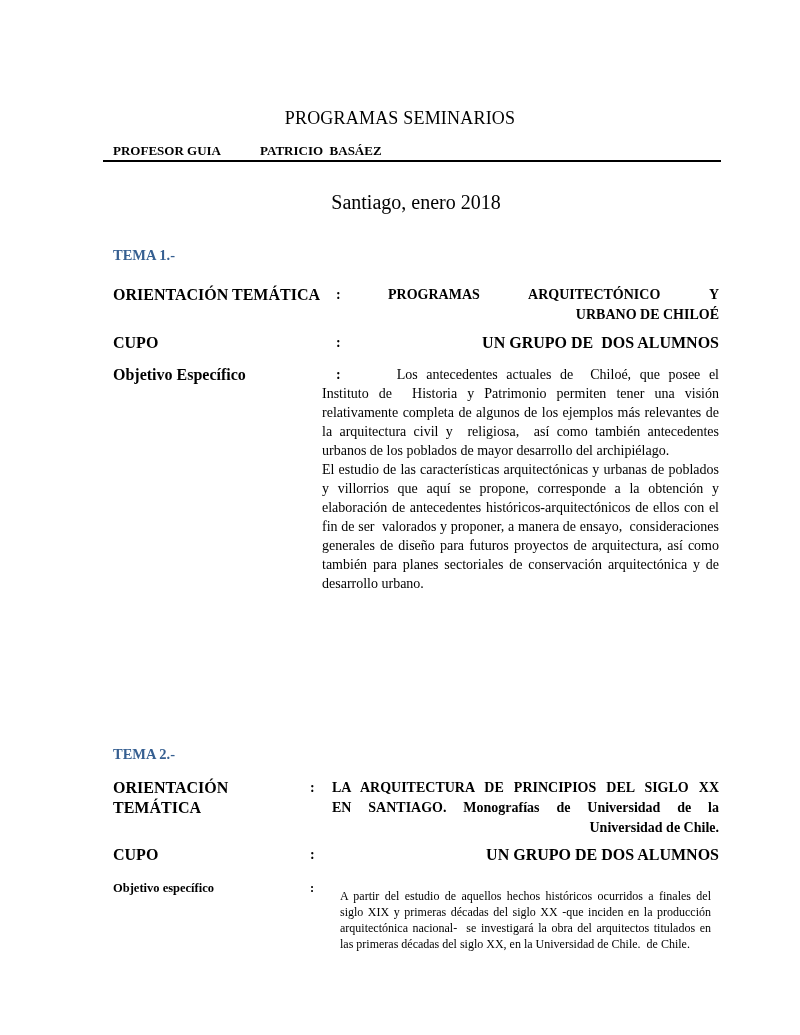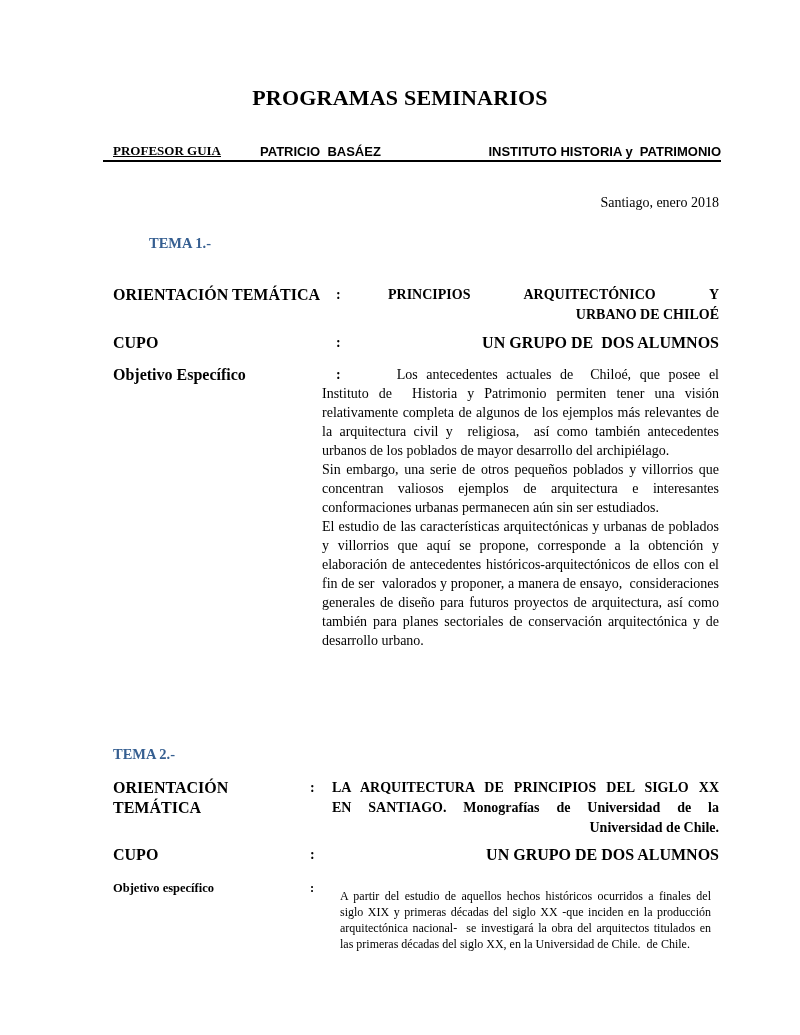--- a/index.html
+++ b/index.html
@@ -3,51 +3,51 @@
 <meta charset="utf-8">
 <style>
   html,body { margin:0; padding:0; background:#fff; }
   .page {
     position:relative; width:800px; height:1035px; background:#ffffff;
     font-family:"Liberation Serif", serif; color:#000; overflow:hidden;
   }
   .pre { white-space:pre-wrap; }
 
   .title {
-    position:absolute; top:88px; left:0; width:800px; text-align:center;
-    font-size:22px; font-weight:bold; letter-spacing:0.2px; line-height:20px;
+    position:absolute; top:108px; left:0; width:800px; text-align:center;
+    font-size:18px; font-weight:normal; letter-spacing:0.2px; line-height:20px;
   }
 
   .prof-row {
     position:absolute; top:139px; left:103px; width:618px; height:21px;
     border-bottom:2px solid #000;
   }
   .prof-label {
     position:absolute; left:10px; bottom:1px; font-size:13px; font-weight:bold;
-    text-decoration:underline; font-family:"Liberation Serif", serif;
+    font-family:"Liberation Serif", serif;
   }
   .prof-name {
     position:absolute; left:157px; bottom:1px; font-size:13px; font-weight:bold;
-    font-family:Liberation Sans, sans-serif;
+    font-family:Liberation Serif, serif;
   }
   .prof-inst {
     position:absolute; right:0px; bottom:1px; font-size:13px; font-weight:bold;
     font-family:"Liberation Sans", sans-serif;
   }
 
   .date-line {
-    position:absolute; top:194px; left:113px; width:606px; text-align:right;
-    font-size:14px; line-height:17px;
+    position:absolute; top:194px; left:113px; width:606px; text-align:center;
+    font-size:20px; line-height:17px;
   }
 
   .tema-heading {
     position:absolute; left:113px; color:#365f91; font-weight:bold;
     font-size:14.5px; line-height:20px;
   }
-  #tema1-heading { top:233px;margin-left:36px; }
+  #tema1-heading { top:245px; }
   #tema2-heading { top:744px; }
 
   .row { position:absolute; left:113px; width:606px; display:grid; }
   .grid-t1 { grid-template-columns:223px 52px 1fr; }
   .grid-t1-obj { grid-template-columns:209px 1fr; }
   .grid-t2 { grid-template-columns:197px 22px 1fr; }
 
   #t1-row-orientacion { top:285px; }
   #t1-row-cupo { top:333px; }
   #t1-row-objetivo { top:365px; }
@@ -78,47 +78,45 @@
 </head>
 <body>
 
 <div class="page">
 
   <div class="title pre">PROGRAMAS SEMINARIOS</div>
 
   <div class="prof-row">
     <span class="prof-label pre">PROFESOR GUIA</span>
     <span class="prof-name pre">PATRICIO  BASÁEZ</span>
-    <span class="prof-inst pre">INSTITUTO HISTORIA y  PATRIMONIO</span>
   </div>
 
   <div class="date-line pre">Santiago, enero 2018</div>
 
   <div class="tema-heading" id="tema1-heading">TEMA 1.-</div>
 
   <div class="row grid-t1" id="t1-row-orientacion">
     <div class="label pre">ORIENTACIÓN TEMÁTICA</div>
     <div class="colon-cell">:</div>
     <div class="value-lines">
-      <div class="vline just pre">PRINCIPIOS ARQUITECTÓNICO Y</div>
+      <div class="vline just pre">PROGRAMAS ARQUITECTÓNICO Y</div>
       <div class="vline pre">URBANO DE CHILOÉ</div>
     </div>
   </div>
 
   <div class="row grid-t1" id="t1-row-cupo">
     <div class="label pre">CUPO</div>
     <div class="colon-cell">:</div>
     <div class="value-single pre">UN GRUPO DE  DOS ALUMNOS</div>
   </div>
 
   <div class="row grid-t1-obj" id="t1-row-objetivo">
     <div class="label pre">Objetivo Específico</div>
     <div class="para-block">
       <p class="p-first"><span class="para-colon">:</span><span class="tab-sp"></span><span class="pre">Los antecedentes actuales de  Chiloé, que posee el Instituto de  Historia y Patrimonio permiten tener una visión relativamente completa de algunos de los ejemplos más relevantes de la arquitectura civil y  religiosa,  así como también antecedentes urbanos de los poblados de mayor desarrollo del archipiélago.</span></p>
-      <p class="pre">Sin embargo, una serie de otros pequeños poblados y villorrios que concentran valiosos ejemplos de arquitectura e interesantes conformaciones urbanas permanecen aún sin ser estudiados.</p>
       <p class="pre">El estudio de las características arquitectónicas y urbanas de poblados y villorrios que aquí se propone, corresponde a la obtención y elaboración de antecedentes históricos-arquitectónicos de ellos con el fin de ser  valorados y proponer, a manera de ensayo,  consideraciones  generales de diseño para futuros proyectos de arquitectura, así como también para planes sectoriales de conservación arquitectónica y de desarrollo urbano.</p>
     </div>
   </div>
 
   <div class="tema-heading" id="tema2-heading">TEMA 2.-</div>
 
   <div class="row grid-t2" id="t2-row-orientacion">
     <div class="label pre">ORIENTACIÓN TEMÁTICA</div>
     <div class="colon-cell">:</div>
     <div class="value-lines">

